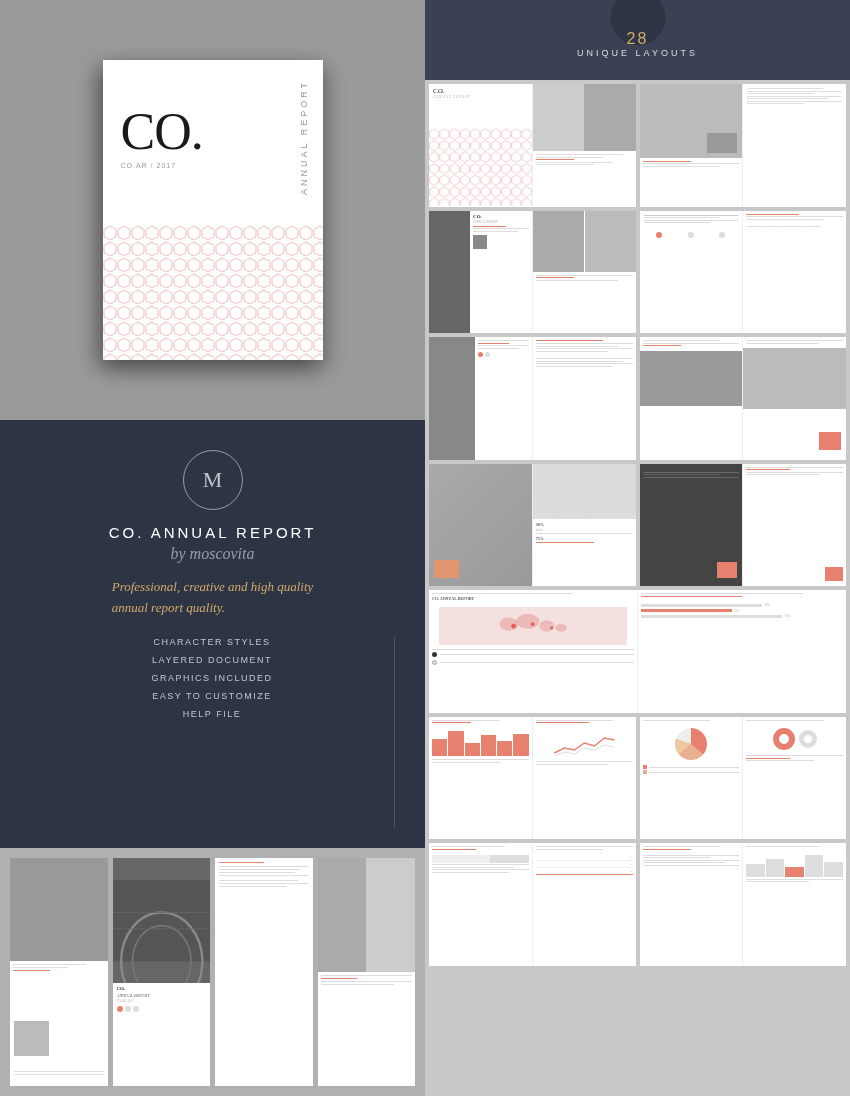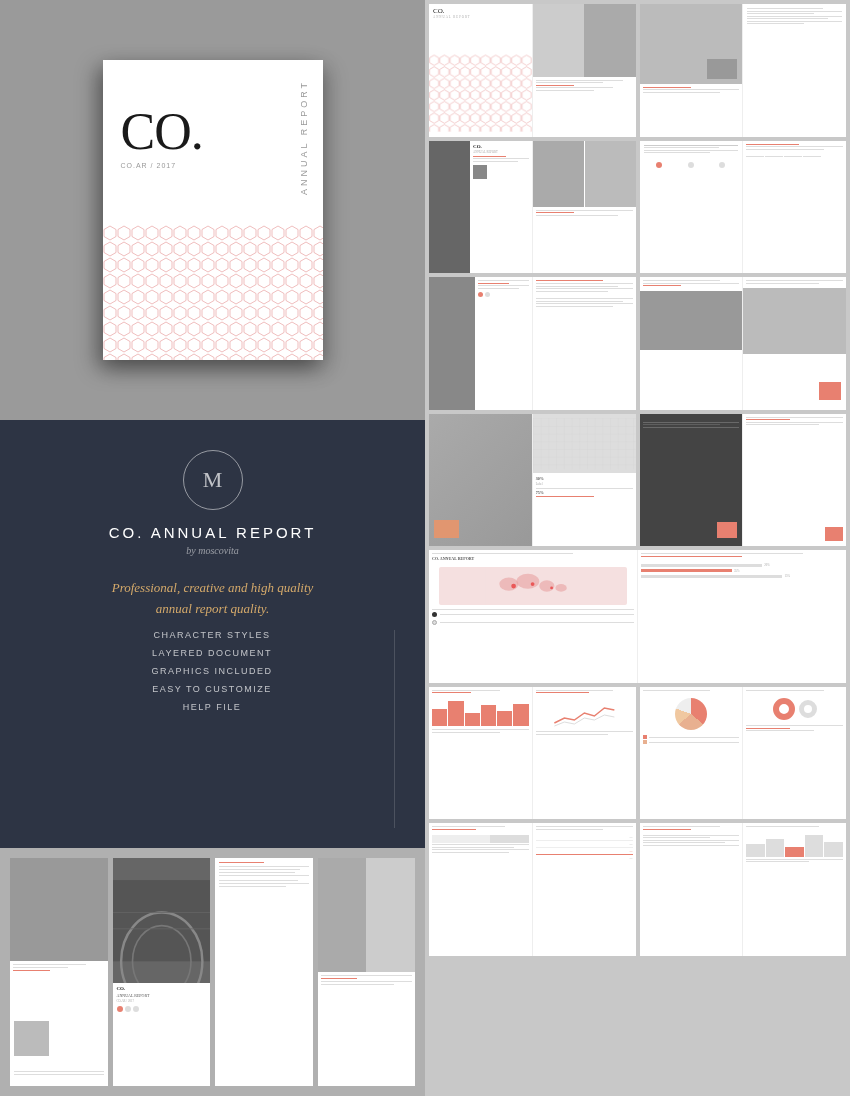--- a/index.html
+++ b/index.html
@@ -123,34 +123,34 @@
       letter-spacing: 3px;
       color: white;
       text-transform: uppercase;
       font-family: Arial, sans-serif;
       font-weight: 300;
       text-align: center;
       margin-bottom: 4px;
     }
 
     .info-by {
-      font-size: 10px;
+      font-size: 16px;
       color: rgba(255,255,255,0.5);
       font-style: italic;
-      margin-bottom: 22px;
+      margin-bottom: 14px;
       font-family: 'Georgia', serif;
     }
 
     .info-tagline {
       font-size: 13px;
       color: #d4a96a;
       font-style: italic;
-      text-align: center;
+      text-align: left;
       line-height: 1.6;
-      margin-bottom: 10px;
+      margin-bottom: 18px;
       font-family: 'Georgia', serif;
     }
 
     .info-features {
       display: flex;
       width: 100%;
       gap: 0;
       flex: 1;
     }
 
@@ -386,20 +386,25 @@
           <div style="height:1px;background:#ddd;margin-bottom:2px;"></div>
           <div style="height:1px;background:#ddd;margin-bottom:2px;width:80%;"></div>
         </div>
       </div>
     </div>
 
   </div>
 
   <div class="right-panel">
 
+    <div class="layouts-header">
+      <div class="layouts-circle"></div>
+      <div class="layouts-number">28</div>
+      <div class="layouts-text">UNIQUE LAYOUTS</div>
+    </div>
 
     <div class="layouts-grid">
 
       <div class="layout-thumb">
         <div class="thumb-page">
           <div style="height:35%;background:white;padding:3px 4px;">
             <div style="font-size:7px;font-weight:300;color:#222;font-family:Georgia;">CO.</div>
             <div style="font-size:3px;color:#aaa;letter-spacing:1px;">ANNUAL REPORT</div>
           </div>
           <div style="height:65%;overflow:hidden;">

